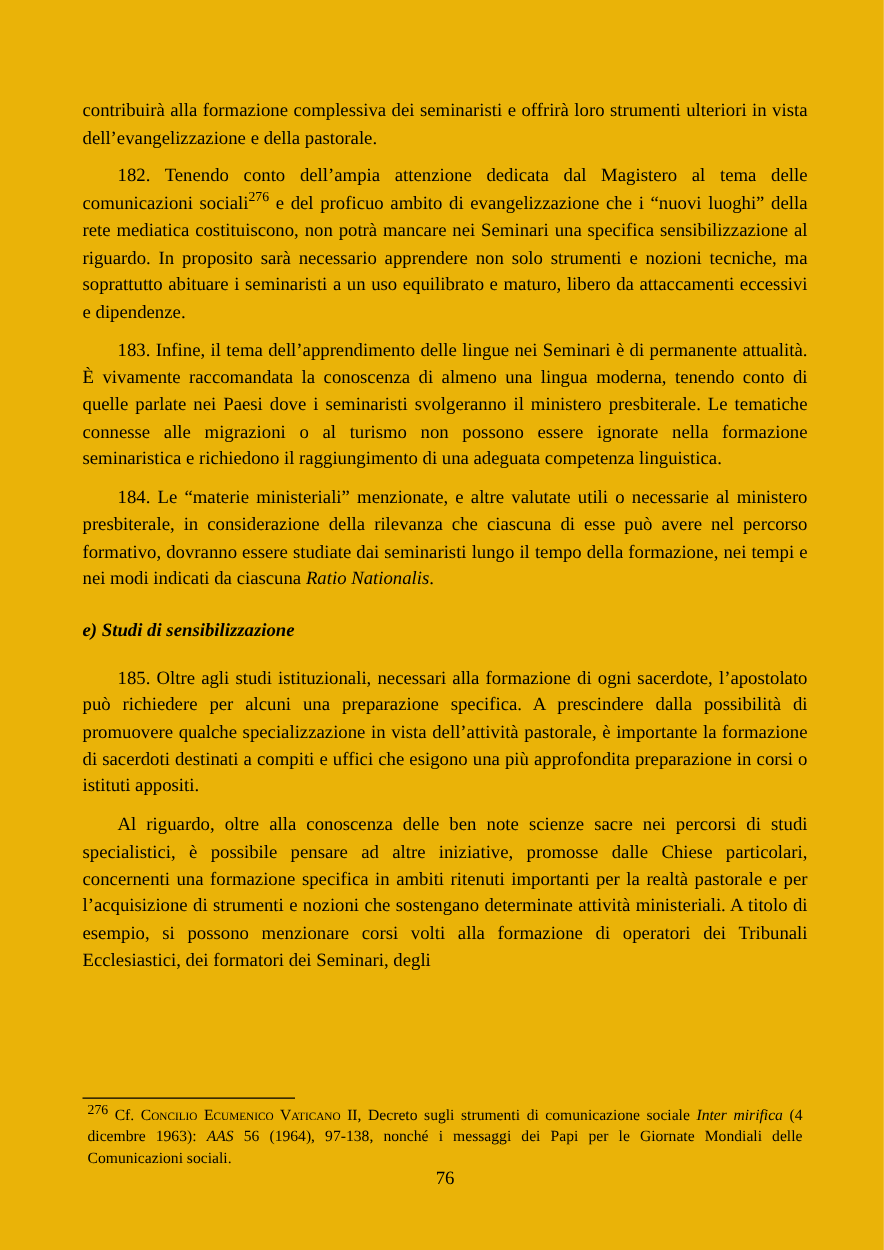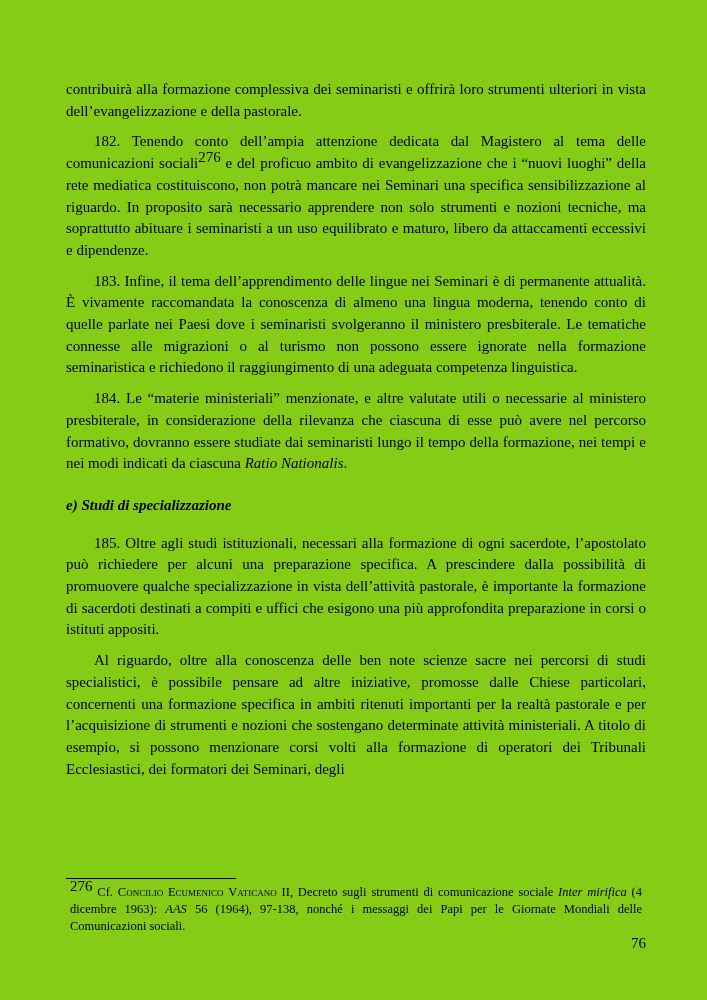--- a/index.html
+++ b/index.html
@@ -8,42 +8,42 @@
     height: 1000px;
     background: #ffffff;
     position: relative;
     font-family: "Liberation Serif", serif;
     color: #000000;
     -webkit-font-smoothing: antialiased;
   }
   .page {
     position: absolute;
     inset: 0;
-    background: #84cc16;
+    background: #eab308;
     overflow: hidden;
   }
   .body-text {
     position: absolute;
     left: 66px;
     top: 79px;
     width: 580px;
     font-size: 15px;
     line-height: 21.7px;
     text-align: justify;
   }
   .body-text p { margin: 0 0 9px 0; }
   .body-text p.indent { text-indent: 28px; }
   .body-text p.heading {
     font-weight: bold;
     font-style: italic;
     margin: 20px 0 16px 0;
     text-align: left;
   }
   sup {
-    font-size: 15px;
+    font-size: 11px;
     line-height: 0;
     vertical-align: super;
   }
   .footnote-section {
     position: absolute;
     left: 66px;
     top: 878px;
     width: 580px;
     font-size: 12.5px;
     line-height: 17px;
@@ -54,34 +54,34 @@
     height: 0;
     border-top: 1.5px solid #000000;
     margin-bottom: 5px;
   }
   .footnote-text { margin: 4px; }
   .page-number {
     position: absolute;
     top: 935px;
     left: 66px;
     width: 580px;
-    text-align: right;
+    text-align: center;
     font-size: 15px;
   }
 </style>
 </head>
 <body>
 
 <div class="page">
   <div class="body-text">
       <p class=""><span>contribuirà alla formazione complessiva dei seminaristi e offrirà loro strumenti ulteriori in vista dell’evangelizzazione e della pastorale.</span></p>
       <p class=" indent"><span>182. Tenendo conto dell’ampia attenzione dedicata dal Magistero al tema delle comunicazioni sociali</span><sup>276</sup><span> e del proficuo ambito di evangelizzazione che i “nuovi luoghi” della rete mediatica costituiscono, non potrà mancare nei Seminari una specifica sensibilizzazione al riguardo. In proposito sarà necessario apprendere non solo strumenti e nozioni tecniche, ma soprattutto abituare i seminaristi a un uso equilibrato e maturo, libero da attaccamenti eccessivi e dipendenze.</span></p>
       <p class=" indent"><span>183. Infine, il tema dell’apprendimento delle lingue nei Seminari è di permanente attualità. È vivamente raccomandata la conoscenza di almeno una lingua moderna, tenendo conto di quelle parlate nei Paesi dove i seminaristi svolgeranno il ministero presbiterale. Le tematiche connesse alle migrazioni o al turismo non possono essere ignorate nella formazione seminaristica e richiedono il raggiungimento di una adeguata competenza linguistica.</span></p>
       <p class=" indent"><span>184. Le “materie ministeriali” menzionate, e altre valutate utili o necessarie al ministero presbiterale, in considerazione della rilevanza che ciascuna di esse può avere nel percorso formativo, dovranno essere studiate dai seminaristi lungo il tempo della formazione, nei tempi e nei modi indicati da ciascuna </span><span style="font-style: italic;">Ratio Nationalis</span><span>.</span></p>
-      <p class="heading"><span>e) Studi di specializzazione</span></p>
+      <p class="heading"><span>e) Studi di sensibilizzazione</span></p>
       <p class=" indent"><span>185. Oltre agli studi istituzionali, necessari alla formazione di ogni sacerdote, l’apostolato può richiedere per alcuni una preparazione specifica. A prescindere dalla possibilità di promuovere qualche specializzazione in vista dell’attività pastorale, è importante la formazione di sacerdoti destinati a compiti e uffici che esigono una più approfondita preparazione in corsi o istituti appositi.</span></p>
       <p class=" indent"><span>Al riguardo, oltre alla conoscenza delle ben note scienze sacre nei percorsi di studi specialistici, è possibile pensare ad altre iniziative, promosse dalle Chiese particolari, concernenti una formazione specifica in ambiti ritenuti importanti per la realtà pastorale e per l’acquisizione di strumenti e nozioni che sostengano determinate attività ministeriali. A titolo di esempio, si possono menzionare corsi volti alla formazione di operatori dei Tribunali Ecclesiastici, dei formatori dei Seminari, degli</span></p>
     </div>
 
   <div class="footnote-section">
     <div class="footnote-rule"></div>
     <p class="footnote-text"><sup>276</sup><span> Cf. </span><span style="font-variant: small-caps;">Concilio Ecumenico Vaticano II</span><span>, Decreto sugli strumenti di comunicazione sociale </span><span style="font-style: italic;">Inter mirifica</span><span> (4 dicembre 1963): </span><span style="font-style: italic;">AAS</span><span> 56 (1964), 97-138, nonché i messaggi dei Papi per le Giornate Mondiali delle Comunicazioni sociali.</span></p>
   </div>
 
   <div class="page-number">76</div>

